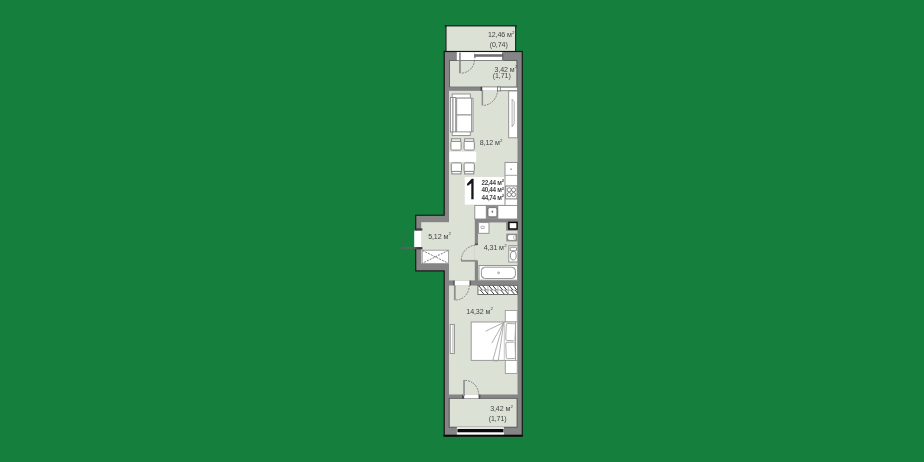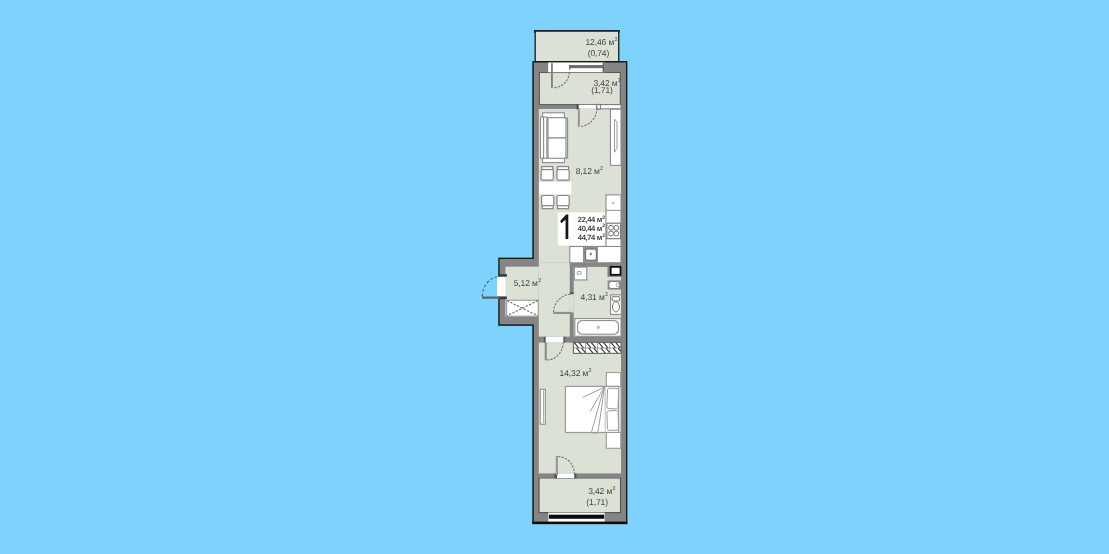--- a/index.html
+++ b/index.html
@@ -1,16 +1,16 @@
 <!DOCTYPE html>
 <html><head>
 <meta charset="utf-8">
 <style>
   html,body{margin:0;padding:0;background:#ffffff;}
-  .page{width:924px;height:462px;position:relative;overflow:hidden;background:#7dd3fc;}
+  .page{width:924px;height:462px;position:relative;overflow:hidden;background:#15803d;}
   svg{display:block;will-change:transform;}
   text{font-family:"Liberation Sans", sans-serif;fill:#454545;opacity:0.999;}
 </style>
 </head>
 <body>
 <div class="page">
 <svg width="924" height="462" viewBox="0 0 924 462">
 
 <rect x="444.9" y="25.0" width="71.6" height="2.3" fill="#111111"></rect>
 

